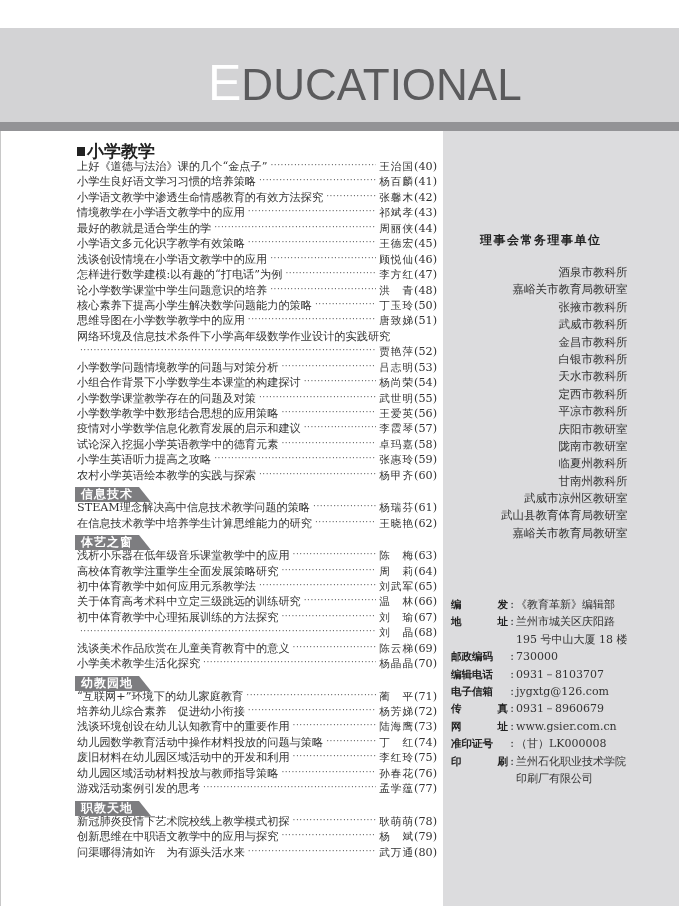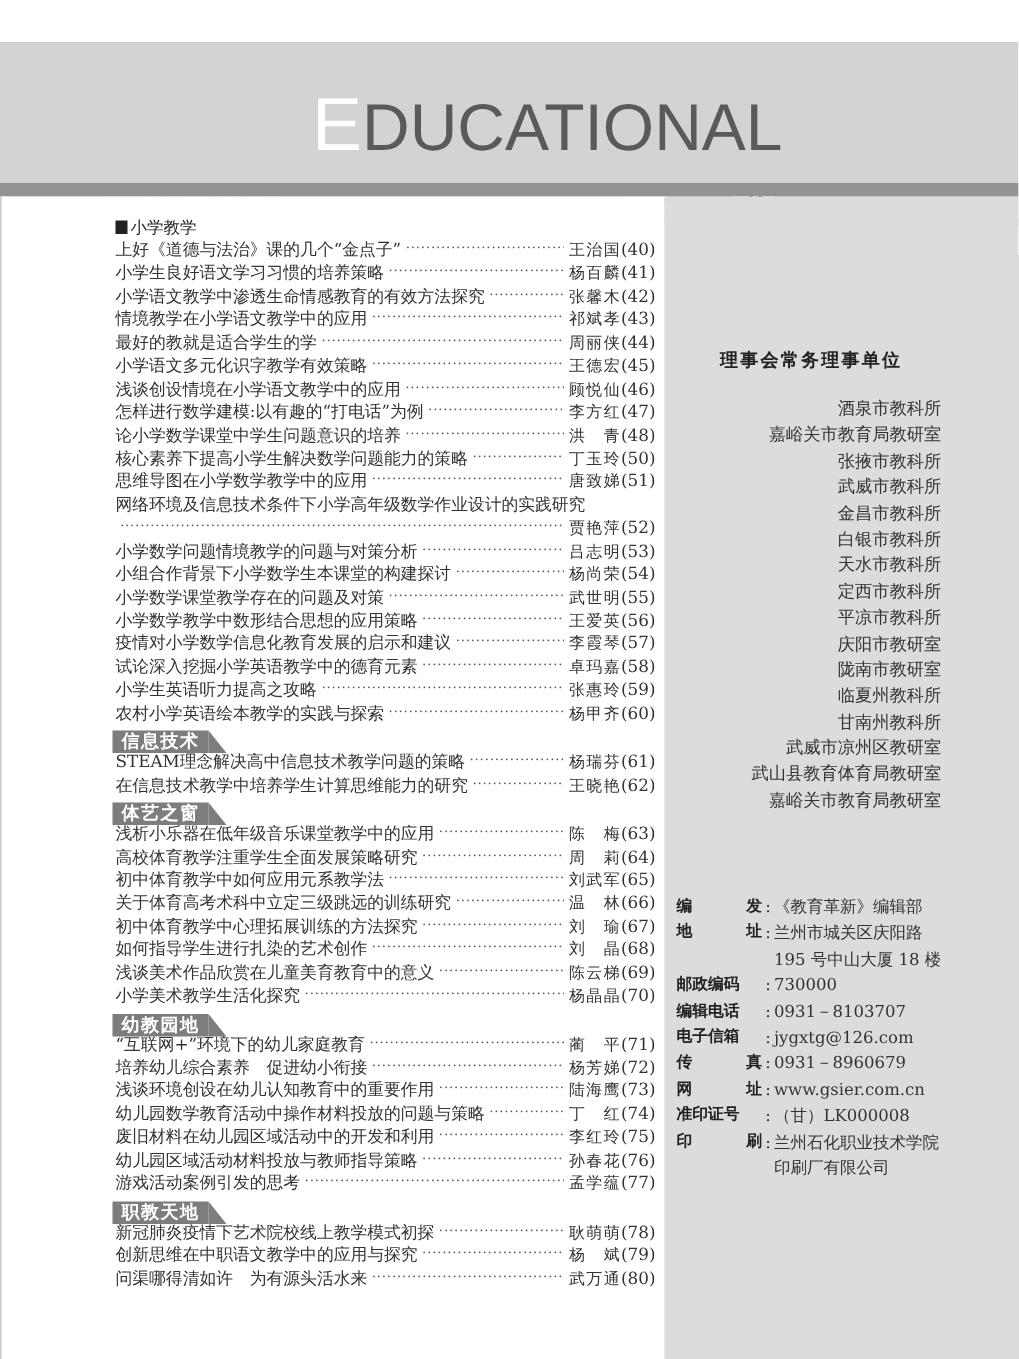--- a/index.html
+++ b/index.html
@@ -43,21 +43,21 @@
     position: absolute; left: 0; top: 122px; width: 679px; height: 9px; background: #939396;
   }
 
   
   .left-pane {
     position: absolute; left: 0; top: 131px; width: 443px; height: 775px; background: #ffffff;
     border-left: 1px solid #c8c8c8;
   }
   .toc { position: absolute; left: 77px; top: 143px; width: 360px; }
   .sec-first {
-    display: flex; align-items: center; height: 16px; font-size: 11px; font-weight: normal;
+    display: flex; align-items: center; height: 16px; font-size: 17px; font-weight: bold;
     font-family: "DejaVu Sans", sans-serif; color: #222;
   }
   .sec-first .sq { width: 8px; height: 9px; background: #222; margin-right: 2px; display: inline-block; }
   .sec-tag {
     position: relative; display: inline-block; height: 15px; line-height: 15px;
     padding: 0 6px 0 6px; margin: 1px 0 0 -2px;
     background: #7d7d80; color: #ffffff; font-weight: bold; font-size: 12px;
     font-family: "DejaVu Sans", sans-serif; letter-spacing: 1px;
   }
   .sec-tag::after {
@@ -294,21 +294,20 @@
         <span class="a">温　林</span>
         <span class="p">(66)</span>
       </div>
       <div class="row">
         <span class="t">初中体育教学中心理拓展训练的方法探究</span>
         <span class="dots"></span>
         <span class="a">刘　瑜</span>
         <span class="p">(67)</span>
       </div>
       <div class="row">
-        <span class="t">如何指导学生进行扎染的艺术创作</span>
         <span class="dots"></span>
         <span class="a">刘　晶</span>
         <span class="p">(68)</span>
       </div>
       <div class="row">
         <span class="t">浅谈美术作品欣赏在儿童美育教育中的意义</span>
         <span class="dots"></span>
         <span class="a">陈云梯</span>
         <span class="p">(69)</span>
       </div>

